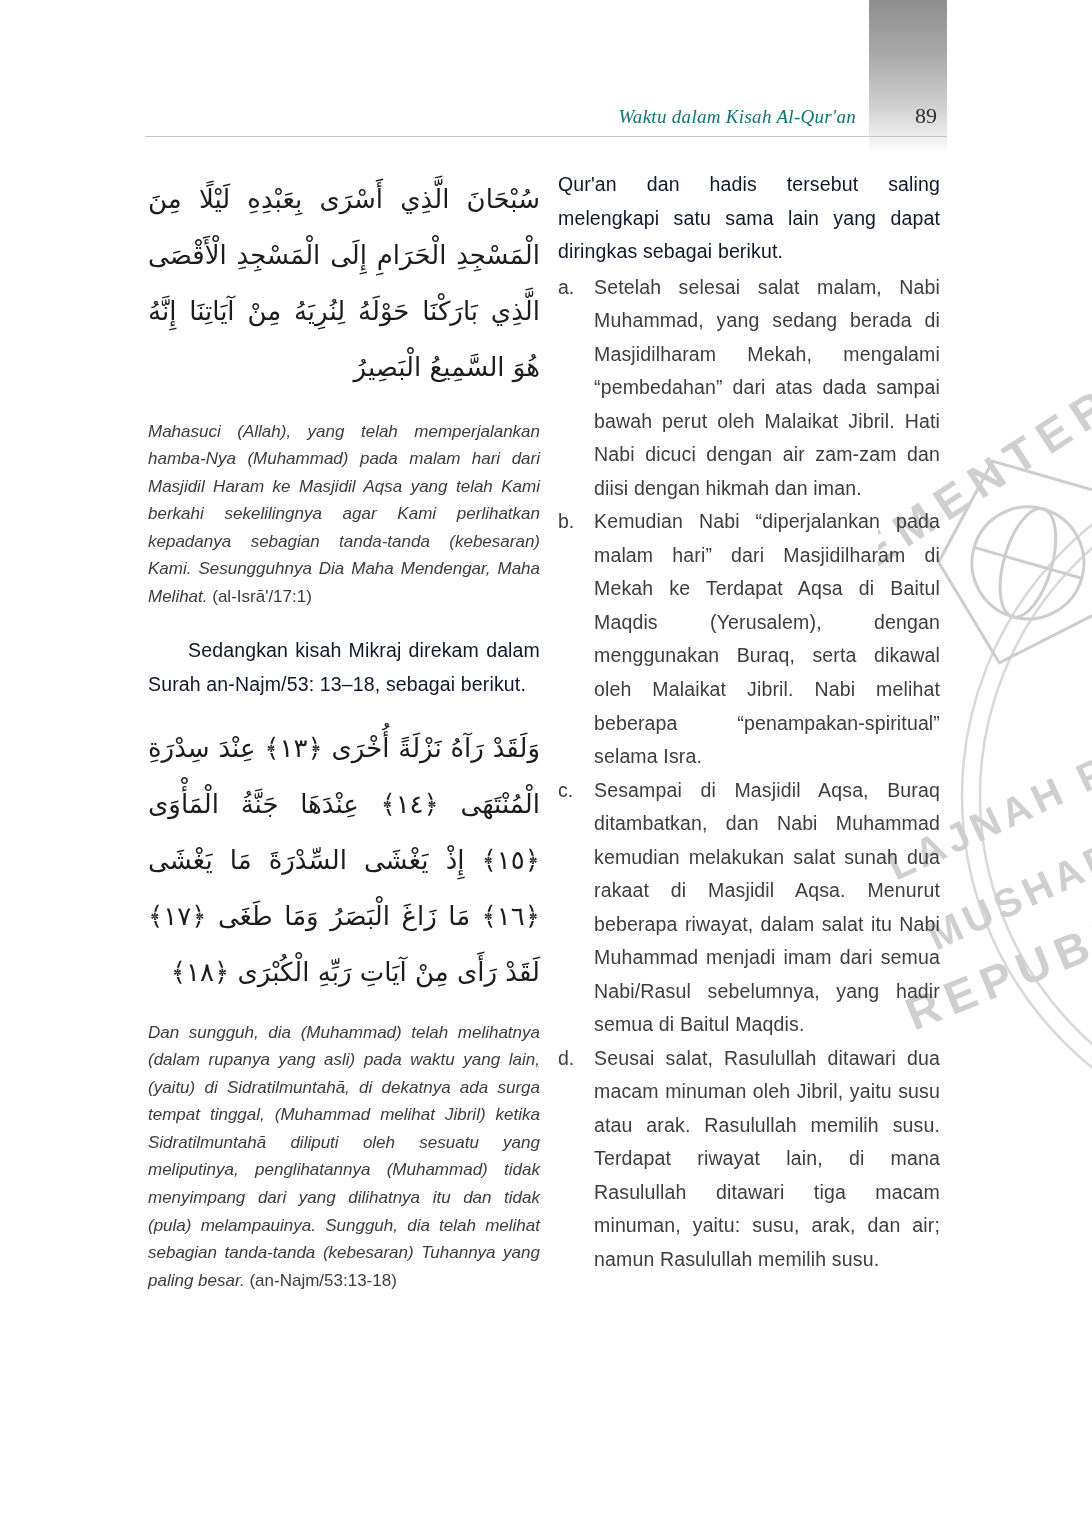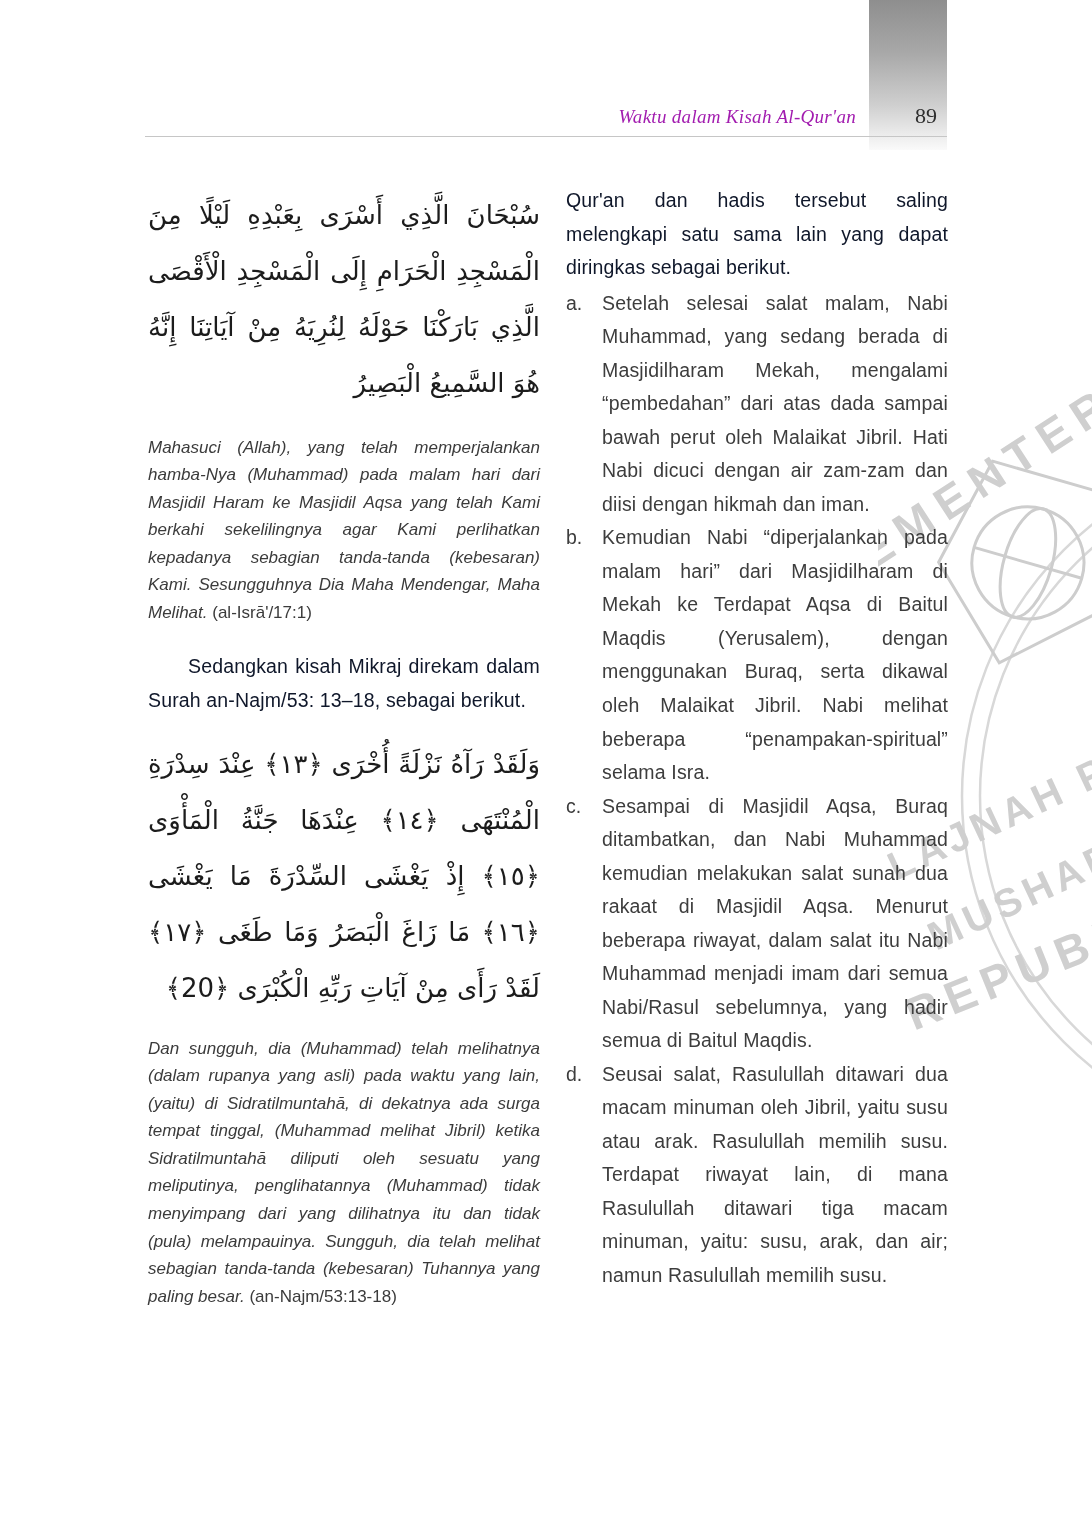--- a/index.html
+++ b/index.html
@@ -16,29 +16,29 @@
     background:linear-gradient(to bottom,#8e8e8e 0%, #a8a8a8 35%, #cfcfcf 70%, #efefef 92%, #fafafa 100%);
   }
   .page-number {
     position:absolute; left:869px; top:103px; width:78px;
     text-align:center; font-family:"Liberation Serif", serif;
     font-size:22px; color:#2e2e2e;padding-left:36px;
   }
   .running-head {
     position:absolute; top:106px; right:236px;
     font-family:"Liberation Serif", serif; font-style:italic;
-    font-size:19px; letter-spacing:.3px; color:#a21caf; white-space:nowrap;
+    font-size:19px; letter-spacing:.3px; color:#0f766e; white-space:nowrap;
   }
   .head-rule {
     position:absolute; top:136px; left:145px; width:802px; height:1px;
     background:#c6c6c6;
   }
   .columns {
     position:absolute; top:168px; left:148px; width:800px;
-    display:flex; gap:26px; z-index:2;margin-top:16px;
+    display:flex; gap:18px; z-index:2;
   }
   .col-left  { width:392px; }
   .col-right { width:382px; }
 
   .arabic {
     direction:rtl; unicode-bidi:embed;
     font-family:"DejaVu Sans", sans-serif;
     font-size:26px; line-height:2.15; color:#1c1c1c;
     text-align:justify;
   }
@@ -114,21 +114,21 @@
     <div class="col-left">
 
       <div class="arabic arabic-1">سُبْحَانَ الَّذِي أَسْرَى بِعَبْدِهِ لَيْلًا مِنَ الْمَسْجِدِ الْحَرَامِ إِلَى الْمَسْجِدِ الْأَقْصَى الَّذِي بَارَكْنَا حَوْلَهُ لِنُرِيَهُ مِنْ آيَاتِنَا إِنَّهُ هُوَ السَّمِيعُ الْبَصِيرُ</div>
 
       <div class="translation">
         <span>Mahasuci (Allah), yang telah memperjalankan hamba-Nya (Muhammad) pada malam hari dari Masjidil Haram ke Masjidil Aqsa yang telah Kami berkahi sekelilingnya agar Kami perlihatkan kepadanya sebagian tanda-tanda (kebesaran) Kami. Sesungguhnya Dia Maha Mendengar, Maha Melihat. </span><span class="ref">(al-Isrā'/17:1)</span>
       </div>
 
       <div class="para indent para-1">Sedangkan kisah Mikraj direkam dalam Surah an-Najm/53: 13–18, sebagai berikut.</div>
 
-      <div class="arabic arabic-2">وَلَقَدْ رَآهُ نَزْلَةً أُخْرَى ﴿١٣﴾ عِنْدَ سِدْرَةِ الْمُنْتَهَى ﴿١٤﴾ عِنْدَهَا جَنَّةُ الْمَأْوَى ﴿١٥﴾ إِذْ يَغْشَى السِّدْرَةَ مَا يَغْشَى ﴿١٦﴾ مَا زَاغَ الْبَصَرُ وَمَا طَغَى ﴿١٧﴾ لَقَدْ رَأَى مِنْ آيَاتِ رَبِّهِ الْكُبْرَى ﴿20﴾</div>
+      <div class="arabic arabic-2">وَلَقَدْ رَآهُ نَزْلَةً أُخْرَى ﴿١٣﴾ عِنْدَ سِدْرَةِ الْمُنْتَهَى ﴿١٤﴾ عِنْدَهَا جَنَّةُ الْمَأْوَى ﴿١٥﴾ إِذْ يَغْشَى السِّدْرَةَ مَا يَغْشَى ﴿١٦﴾ مَا زَاغَ الْبَصَرُ وَمَا طَغَى ﴿١٧﴾ لَقَدْ رَأَى مِنْ آيَاتِ رَبِّهِ الْكُبْرَى ﴿١٨﴾</div>
 
       <div class="translation">
         <span>Dan sungguh, dia (Muhammad) telah melihatnya (dalam rupanya yang asli) pada waktu yang lain, (yaitu) di Sidratilmuntahā, di dekatnya ada surga tempat tinggal, (Muhammad melihat Jibril) ketika Sidratilmuntahā diliputi oleh sesuatu yang meliputinya, penglihatannya (Muhammad) tidak menyimpang dari yang dilihatnya itu dan tidak (pula) melampauinya. Sungguh, dia telah melihat sebagian tanda-tanda (kebesaran) Tuhannya yang paling besar. </span><span class="ref">(an-Najm/53:13-18)</span>
       </div>
 
 
     </div>
 
     <div class="col-right">
 

